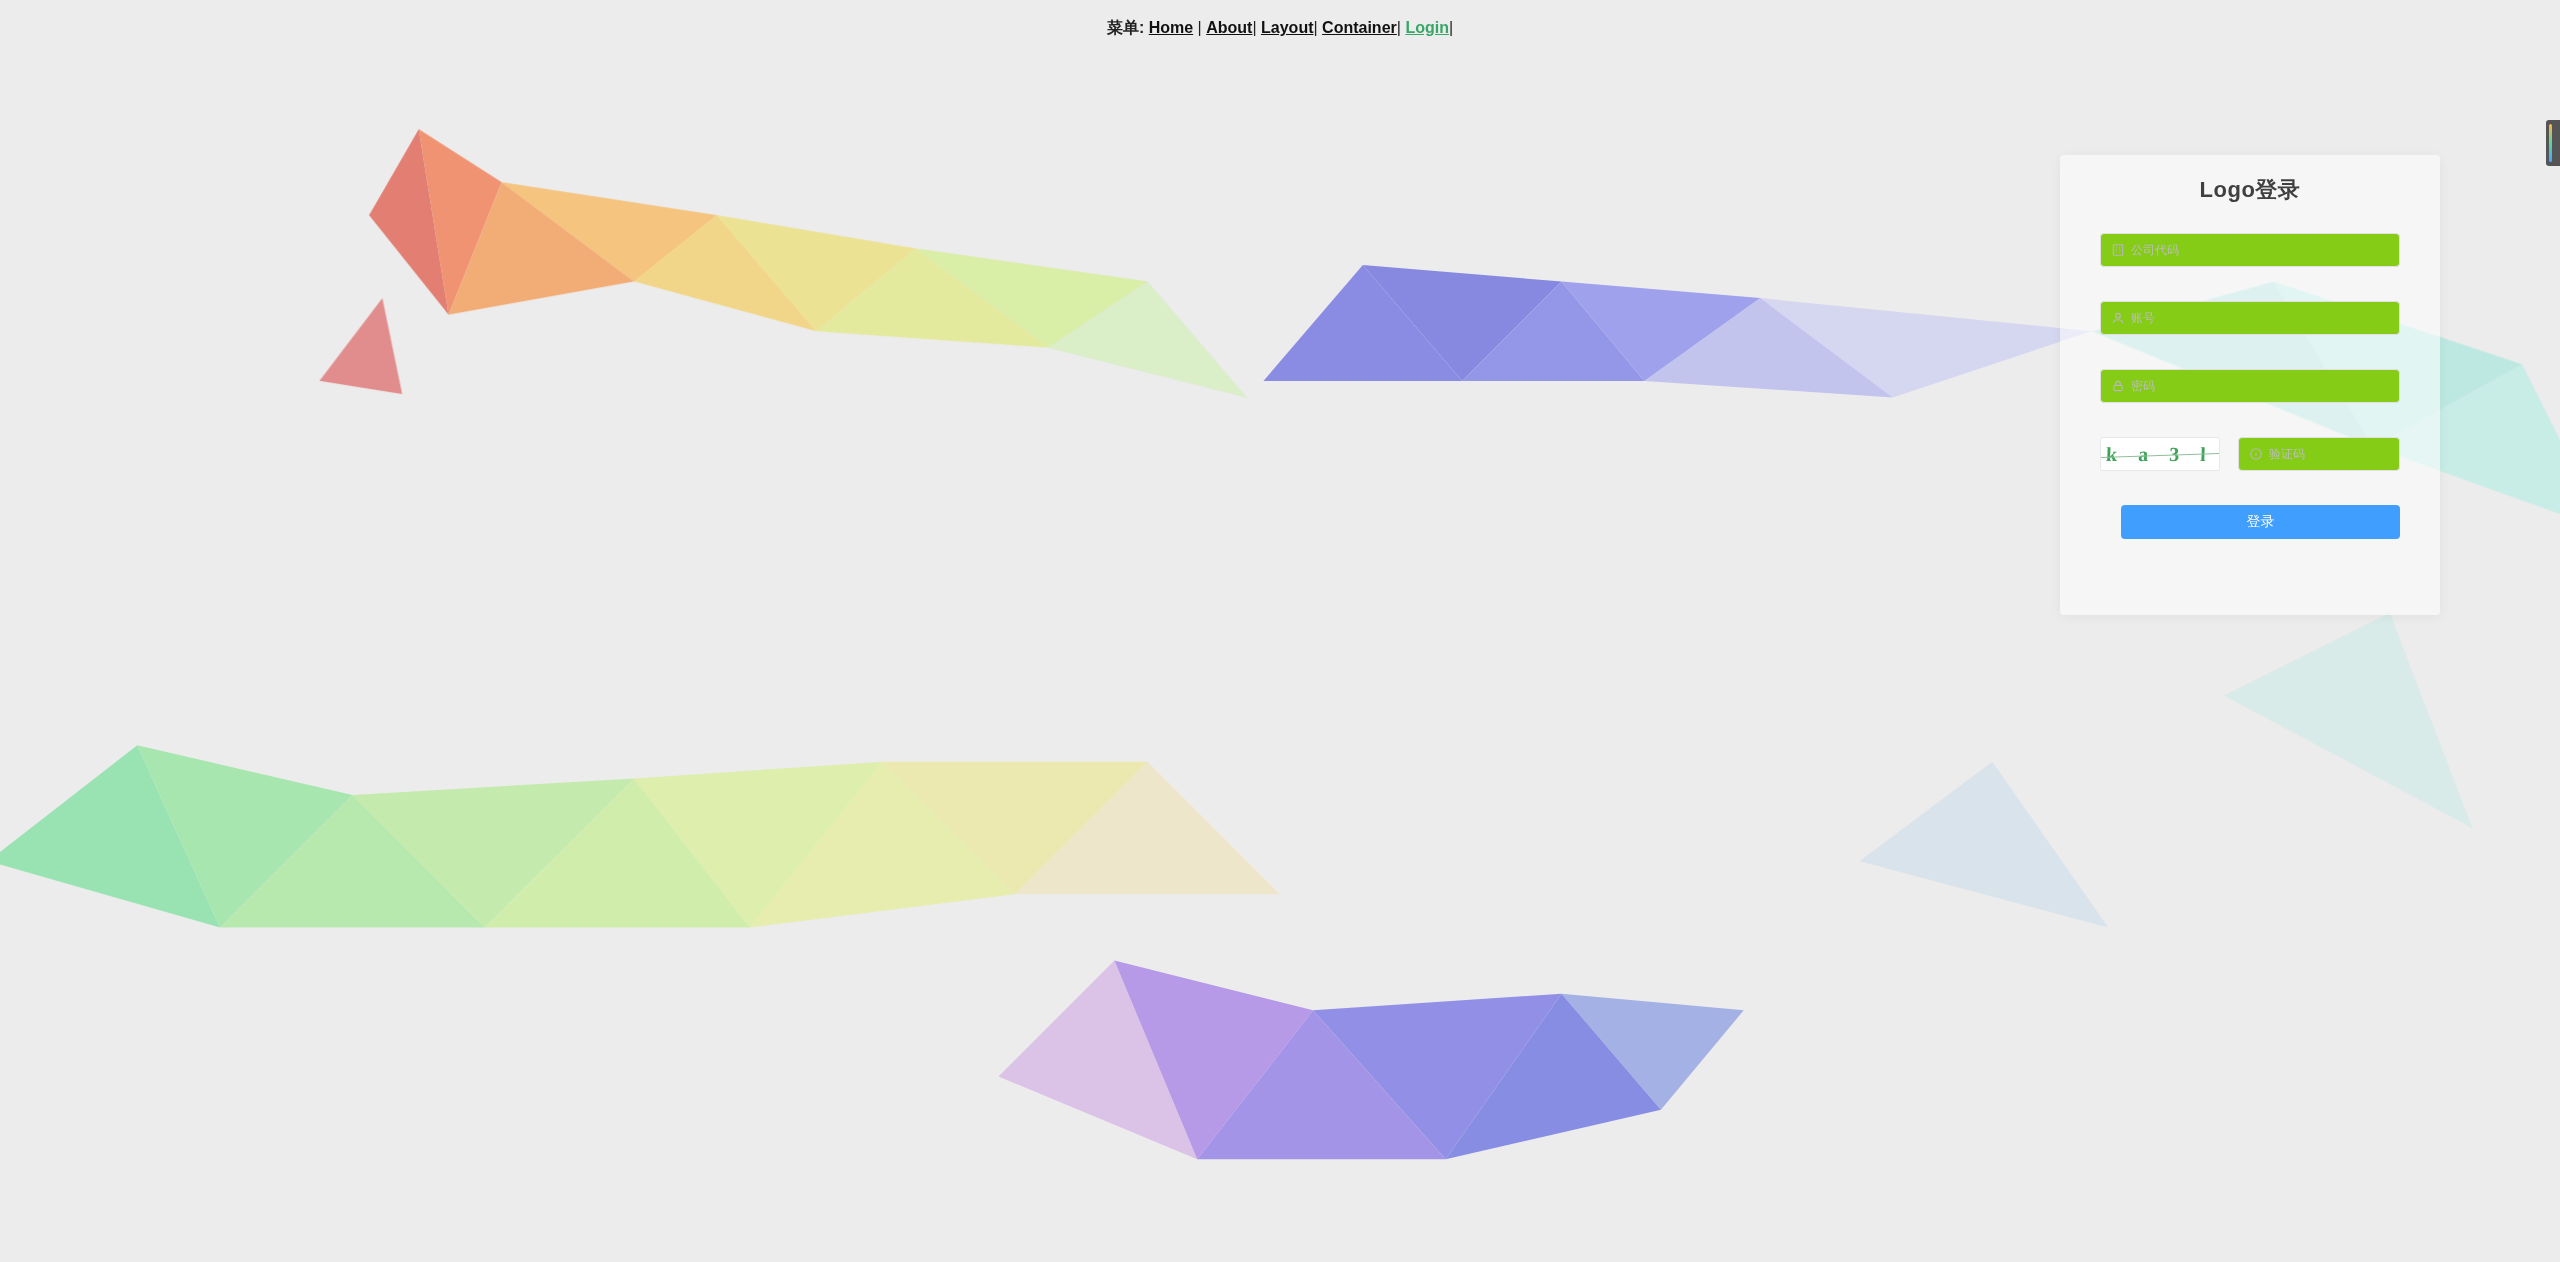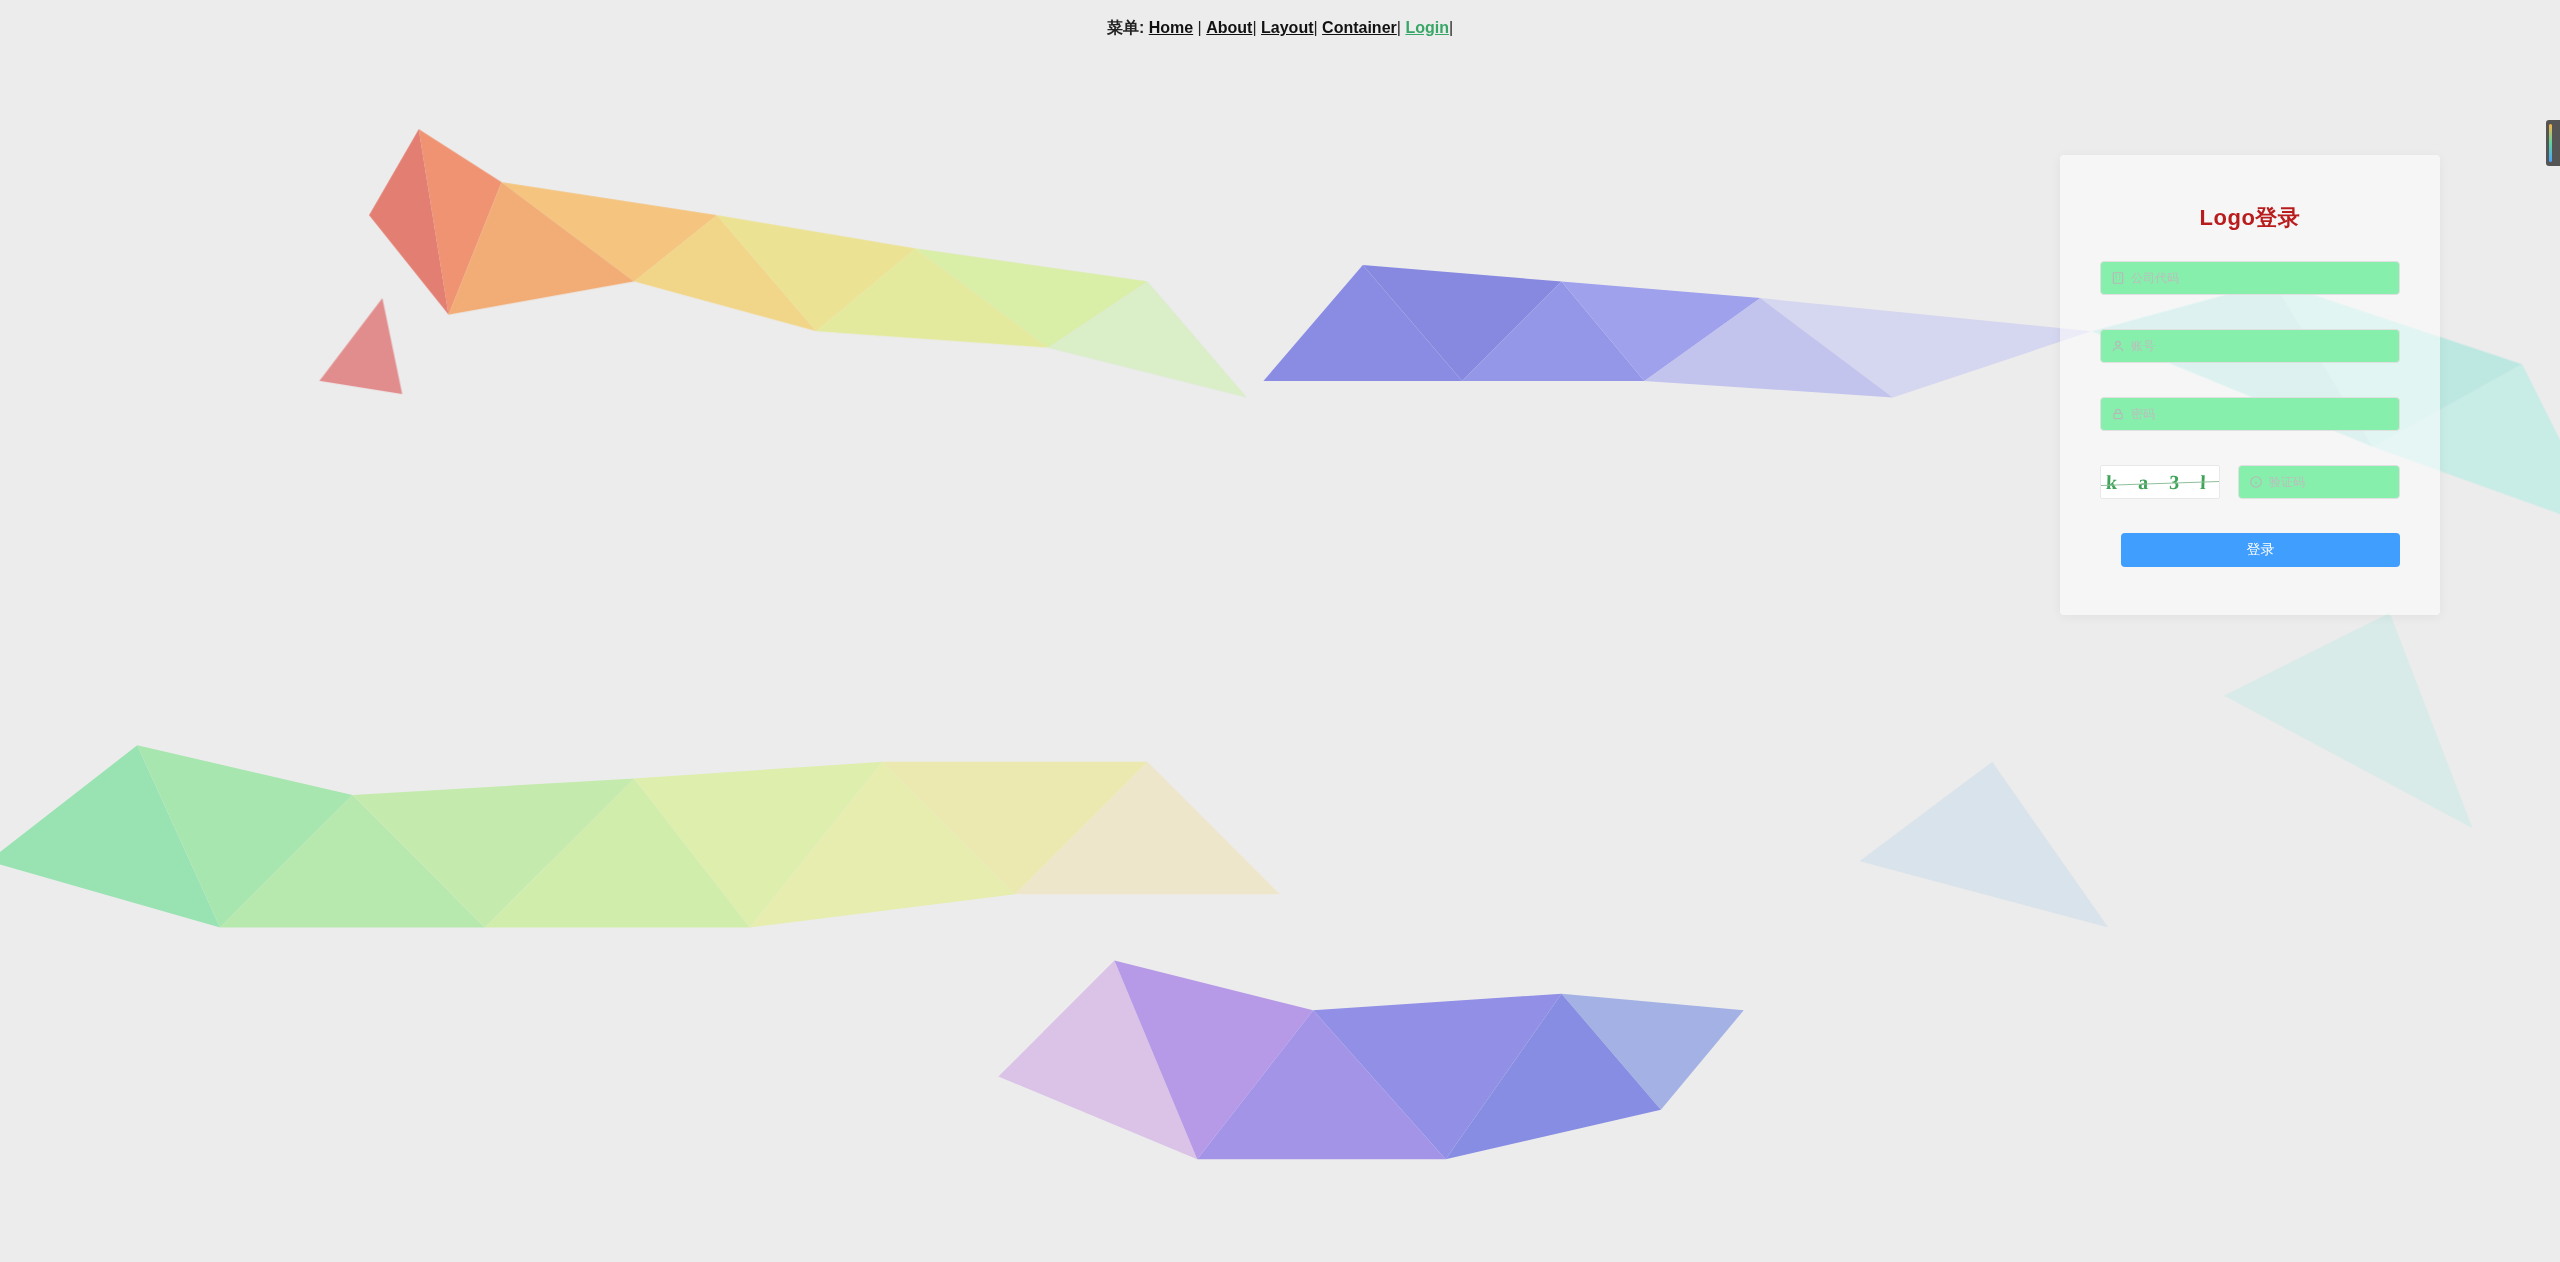--- a/index.html
+++ b/index.html
@@ -45,32 +45,32 @@
     background: rgba(255,255,255,0.55);
     border-radius: 4px;
     box-shadow: 0 2px 12px rgba(0,0,0,0.05);
     z-index: 3;
     padding: 0 40px;
   }
   .login-title {
     text-align: center;
     font-size: 22px;
     font-weight: 700;
-    color: #b91c1c;
-    margin-top: 48px;
+    color: #404040;
+    margin-top: 20px;
     margin-bottom: 28px;
     letter-spacing: 0.5px;
   }
   .form-group { margin-bottom: 34px; }
   .form-group.captcha-row { display: flex; align-items: center; gap: 18px; margin-bottom: 34px; }
   .input-wrap {
     position: relative;
     width: 100%;
     height: 34px;
-    background: #86efac;
+    background: #84cc16;
     border: 1px solid #e0e0e0;
     border-radius: 4px;
     display: flex;
     align-items: center;
     padding: 0 10px;
   }
   .input-wrap .icon {
     width: 14px; height: 14px;
     color: #b8b8b8;
     flex: 0 0 auto;

